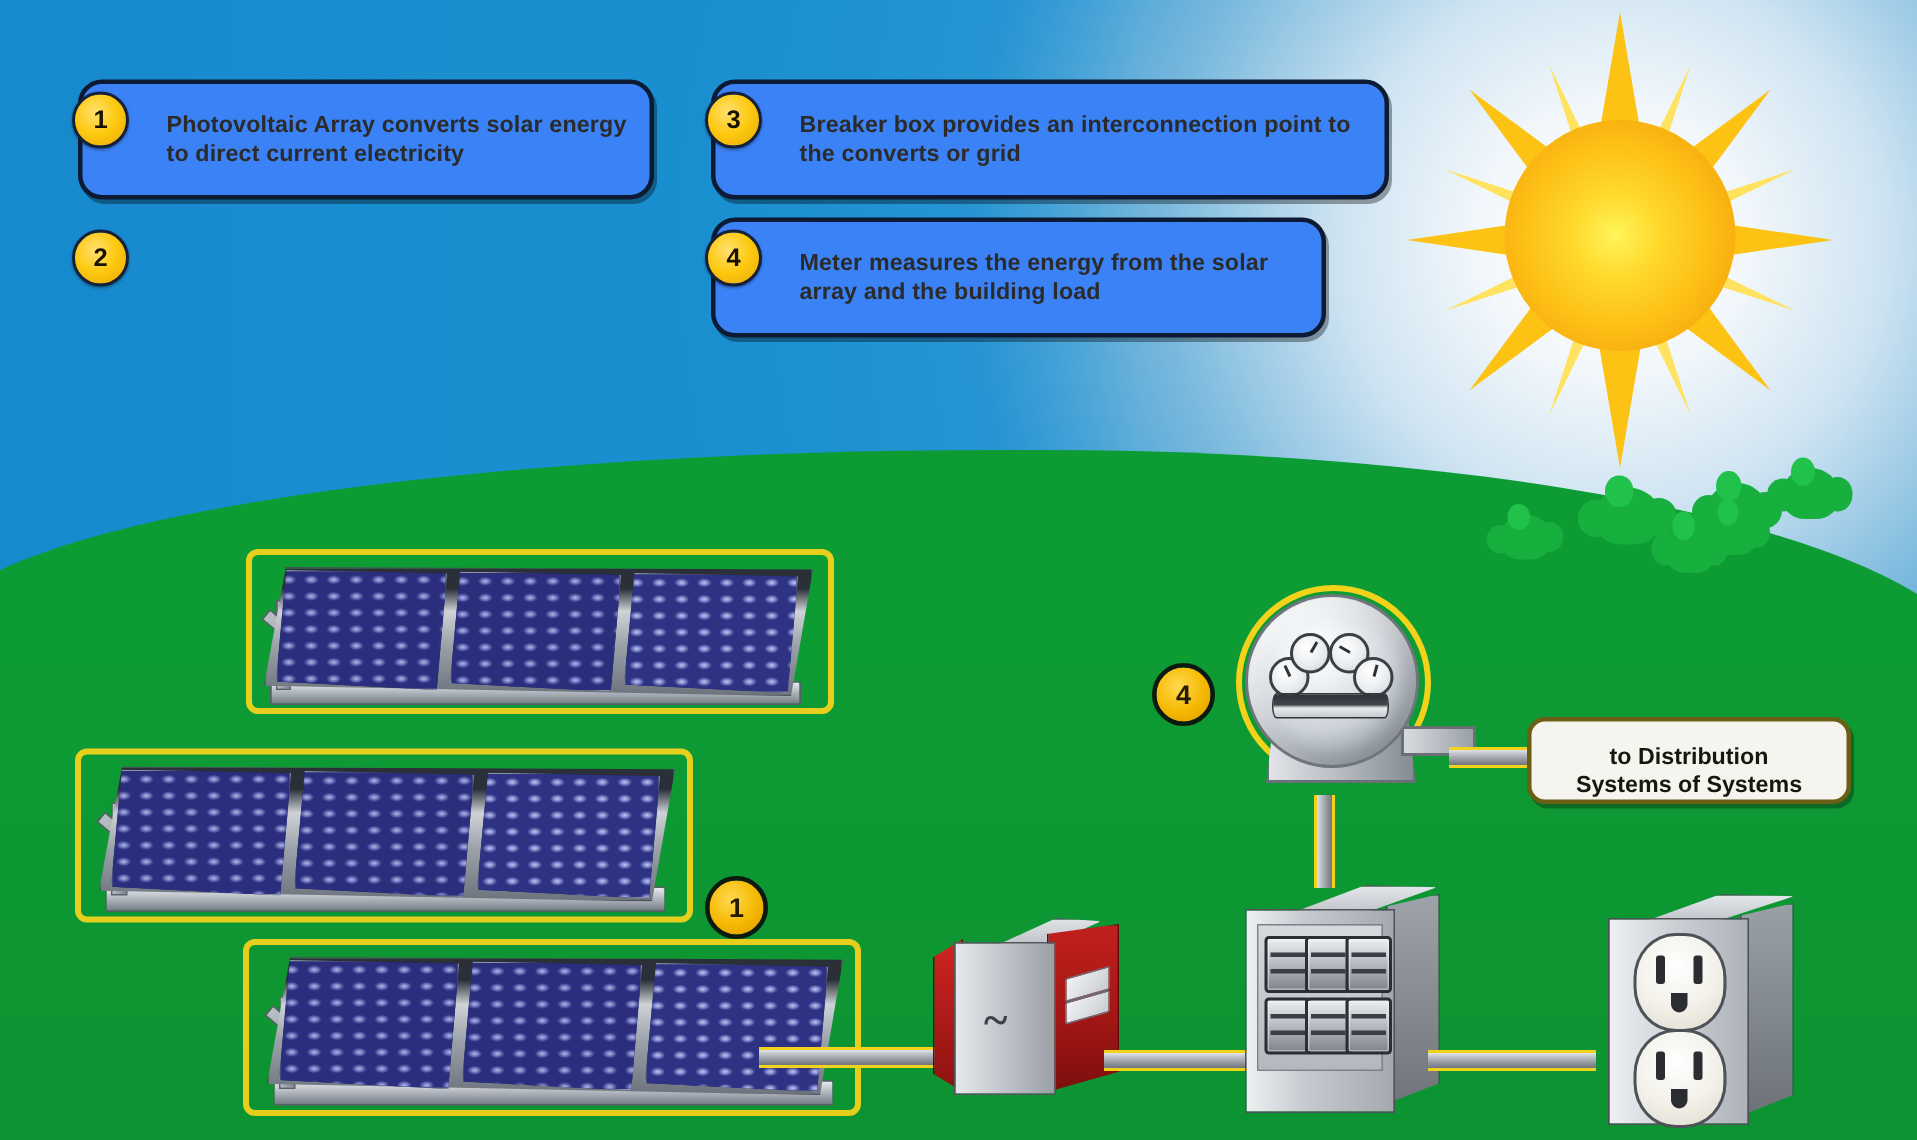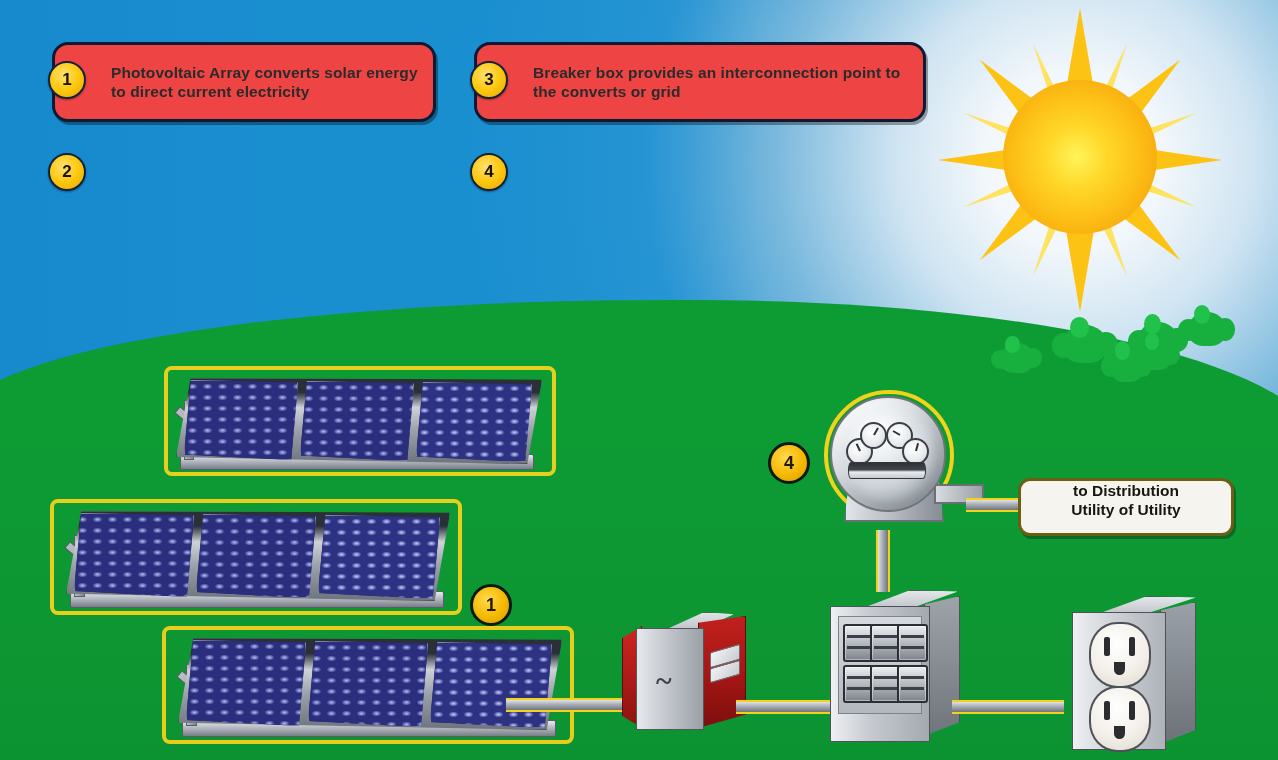--- a/index.html
+++ b/index.html
@@ -67,24 +67,25 @@
   }
   .bush::before{left:-26%;top:22%;width:56%;height:64%;}
   .bush::after{right:-24%;top:18%;width:54%;height:66%;}
   .bush b{
     position:absolute;left:16%;top:-22%;width:42%;height:56%;
     background:#21c24b;border-radius:50%;display:block;
   }
   
   .callout{
     position:absolute;
-    background:#ef4444;
+    background:#3b82f6;
     border:3px solid #0c1a33;
     border-radius:16px;
     box-shadow:2px 3px 0 rgba(0,0,0,.35);
+    margin-top:11px;
   }
   .callout .txt{
     position:absolute;left:56px;top:50%;transform:translateY(-50%);
     right:10px;
     color:#2b2b2b;font-size:15.5px;line-height:19px;font-weight:700;
     letter-spacing:.1px;
   }
   .badge{
     position:absolute;width:34px;height:34px;border-radius:50%;
     background:radial-gradient(circle at 40% 35%, #ffe071 0%, #fdc910 48%, #e8a805 100%);
@@ -261,21 +262,21 @@
   }
   .slot{position:absolute;background:#2b2d30;border-radius:2px;}
   .gnd{position:absolute;width:11px;height:13px;border-radius:0 0 6px 6px;background:#2b2d30;}
   
   .util{
     position:absolute;
     background:#f5f4ee;
     border:3px solid #6b5f16;
     border-radius:12px;
     box-shadow:2px 3px 0 rgba(0,0,0,.3);
-    display:flex;align-items:flex-start;justify-content:center;
+    display:flex;align-items:flex-end;justify-content:center;
     text-align:center;
   }
   .util span{
     color:#17160f;font-weight:700;font-size:15.5px;line-height:19px;
   }
 </style>
 </head>
 <body>
 
 <div id="stage">
@@ -369,20 +370,23 @@
     <span>2</span>
   </div>
 
   <div class="callout" style="left:474px;top:42px;width:446px;height:74px;">
     <div class="txt">Breaker box provides an interconnection point to the converts or grid</div>
   </div>
   <div class="badge" style="left:470px;top:61px;">
     <span>3</span>
   </div>
 
+  <div class="callout" style="left:474px;top:134px;width:404px;height:74px;">
+    <div class="txt">Meter measures the energy from the solar array and the building load</div>
+  </div>
   <div class="badge" style="left:470px;top:153px;">
     <span>4</span>
   </div>
 
   <div class="pv" style="left:160px;top:362px;width:400px;height:118px;">
     <div class="glow" style="left:4px;top:4px;width:384px;height:102px;border-radius:8px;"></div>
     <div class="base" style="left:20px;top:92px;width:352px;height:14px;"></div>
     <div class="strut" style="left:24px;top:38px;width:8px;height:58px;"></div>
     <div class="strut" style="left:20px;top:44px;width:62px;height:7px;transform:rotate(40deg);transform-origin:left top;"></div>
     <div class="deck" style="left:16px;top:16px;width:364px;height:84px;
@@ -489,21 +493,21 @@
 
   <div class="badge-field" style="left:768px;top:442px;">
     <span>4</span>
   </div>
 
   <div class="wire" style="left:966px;top:498px;width:56px;height:10px;"></div>
 
   <div class="util" style="left:1018px;top:478px;width:210px;height:52px;">
     <span>
       <span>to Distribution</span><br>
-      <span>Utility of Utility</span>
+      <span>Systems of Systems</span>
     </span>
   </div>
 
   <div class="outlet" style="left:1060px;top:592px;width:160px;height:160px;">
     <div class="ol-top" style="left:8px;top:4px;width:126px;height:22px;
         clip-path:polygon(10% 100%, 62% 0%, 100% 6%, 46% 100%);"></div>
     <div class="ol-side" style="left:100px;top:10px;width:34px;height:140px;
         clip-path:polygon(0% 6%,100% 0%,100% 90%,0% 100%);"></div>
     <div class="ol-face" style="left:12px;top:20px;width:92px;height:136px;"></div>
     <div class="socket" style="left:29px;top:30px;">

